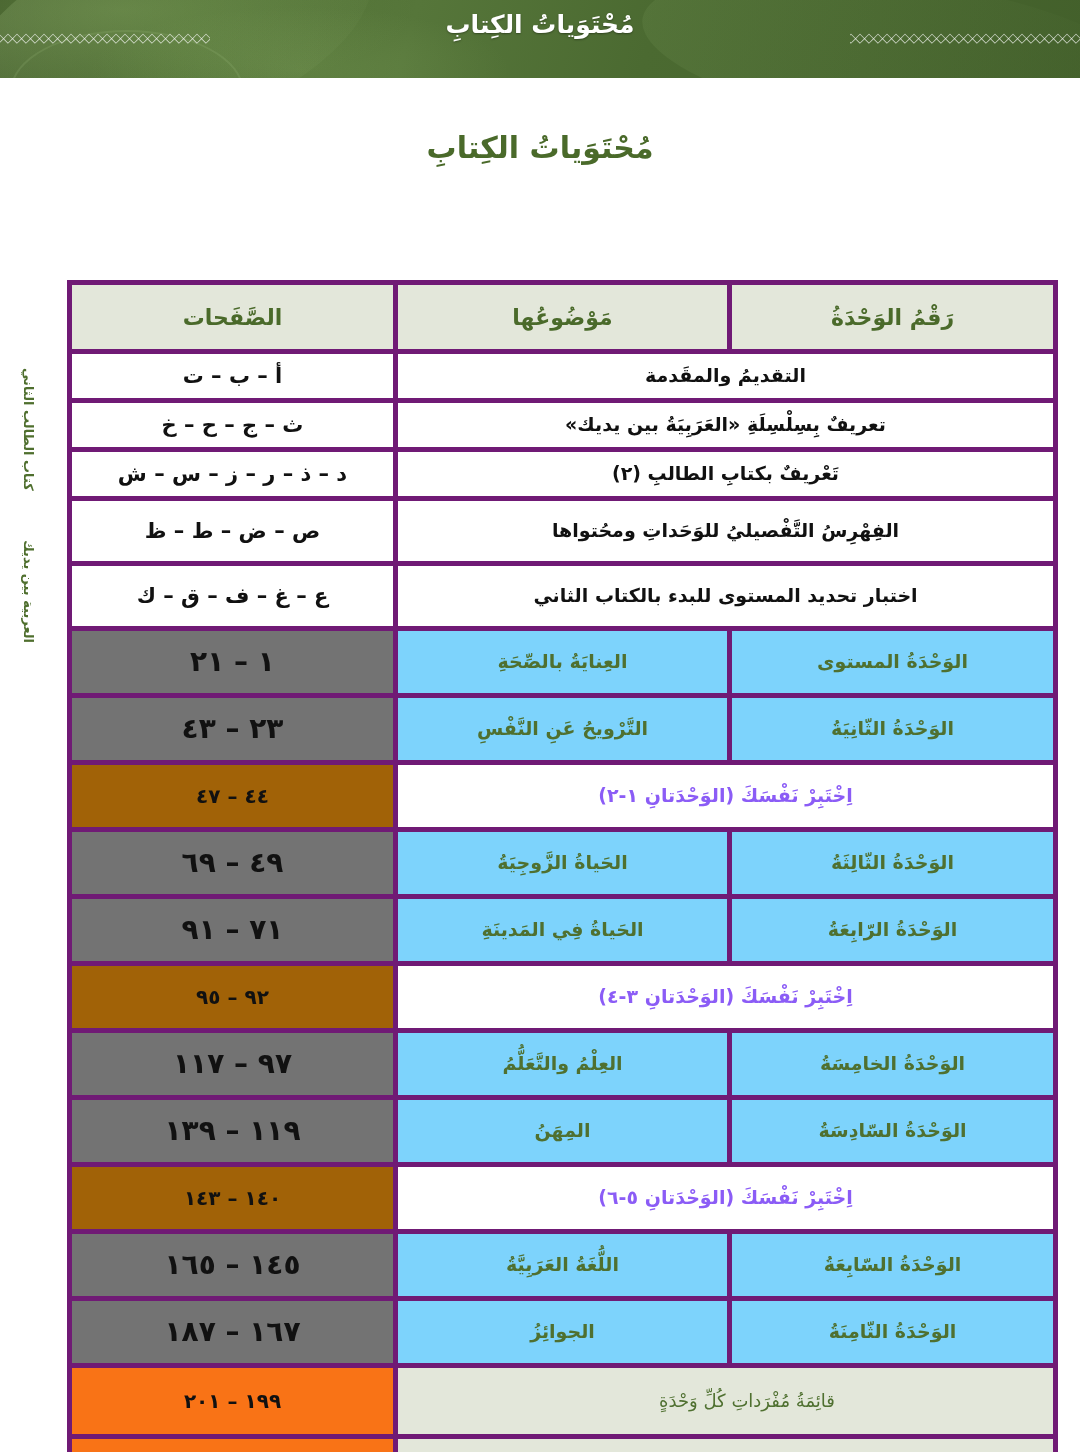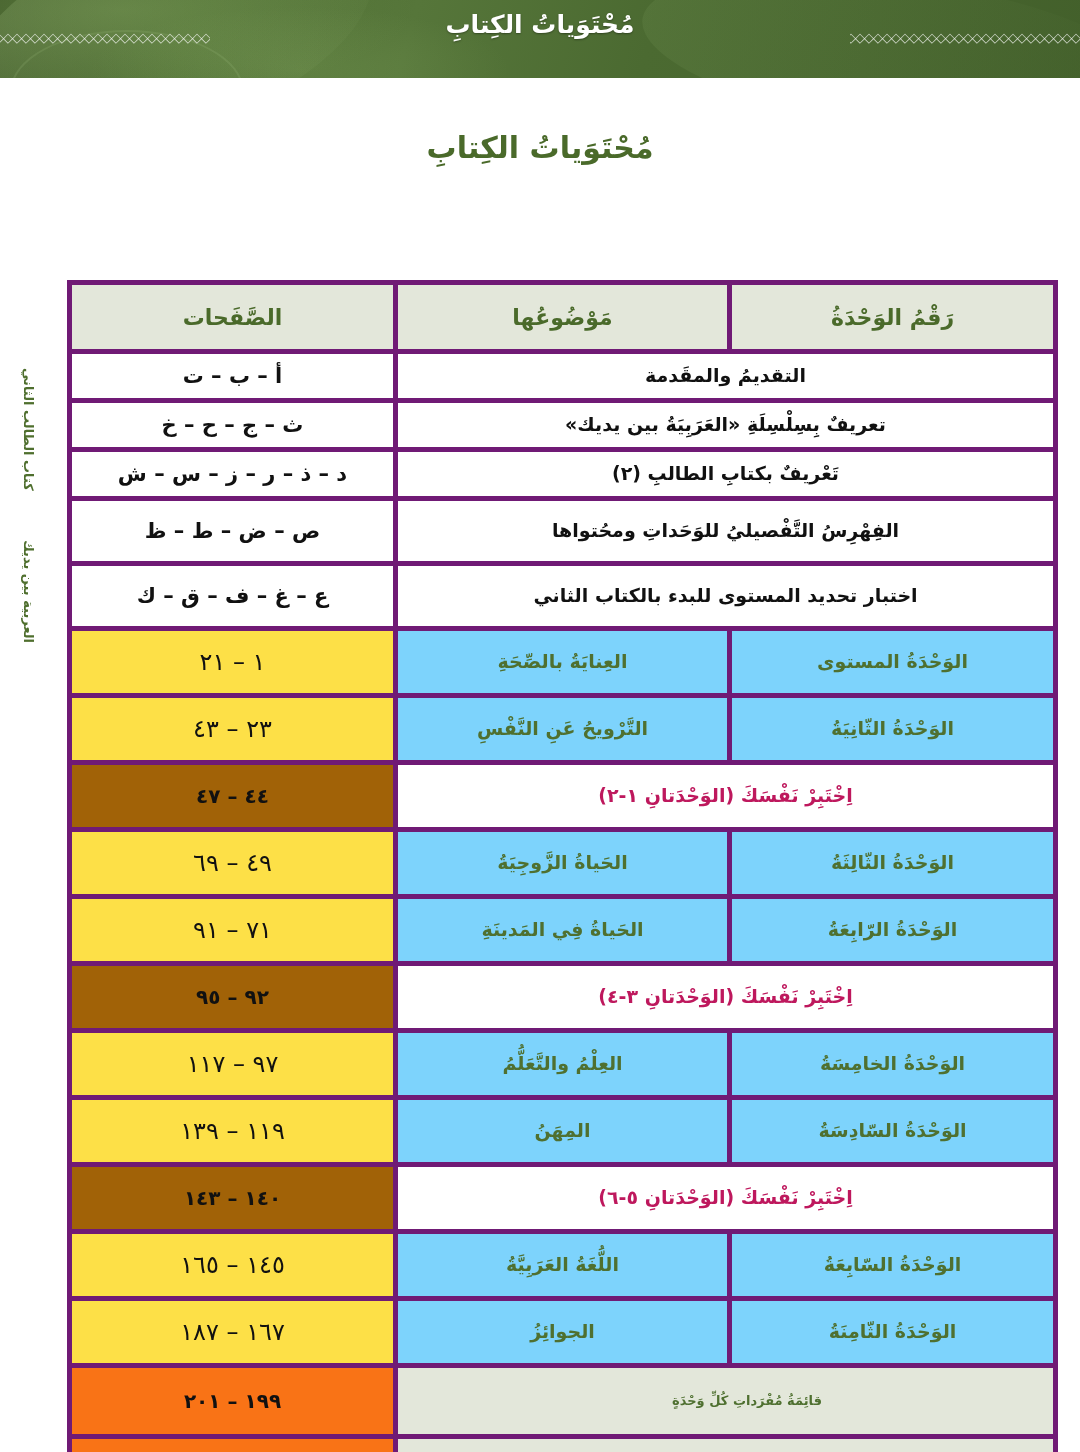--- a/index.html
+++ b/index.html
@@ -163,24 +163,24 @@
   }
   
   tr.unit td.unit-no,
   tr.unit td.unit-topic {
     background: #7dd3fc;
     color: #4f7030;
     font-size: 19px;
     font-weight: bold;
   }
   tr.unit td.pages {
-    background: #fde047;
+    background: #737373;
     color: #111111;
-    font-size: 24px;
-    font-weight: normal;
+    font-size: 28px;
+    font-weight: bold;
   }
   tr.unit td { height: 62px; }
 
   
   tr.front td.title-span {
     background: #ffffff;
     color: #111111;
     font-size: 19px;
     font-weight: bold;
   }
@@ -190,40 +190,40 @@
     font-size: 21px;
     font-weight: bold;
     text-align: center;
   }
   tr.front td { height: 44px; }
   tr.front.tall td { height: 60px; }
 
   
   tr.test td.title-span {
     background: #ffffff;
-    color: #be185d;
+    color: #8b5cf6;
     font-size: 19px;
     font-weight: bold;
   }
   tr.test td.pages {
     background: #a16207;
     color: #111111;
     font-size: 20px;
     font-weight: bold;
   }
   tr.test td { height: 62px; }
   tr.test.two-line td { height: 66px; }
   .line2 { display: block; margin-top: 6px; }
 
   
   tr.appendix td.title-span {
     background: #e3e7da;
     color: #4f7030;
-    font-size: 13px;
-    font-weight: bold;
+    font-size: 18px;
+    font-weight: normal;
     padding-left: 43px;
   }
   tr.appendix td.pages {
     background: #f97316;
     color: #111111;
     font-size: 20px;
     font-weight: bold;
   }
   tr.appendix td { height: 66px; }
 

